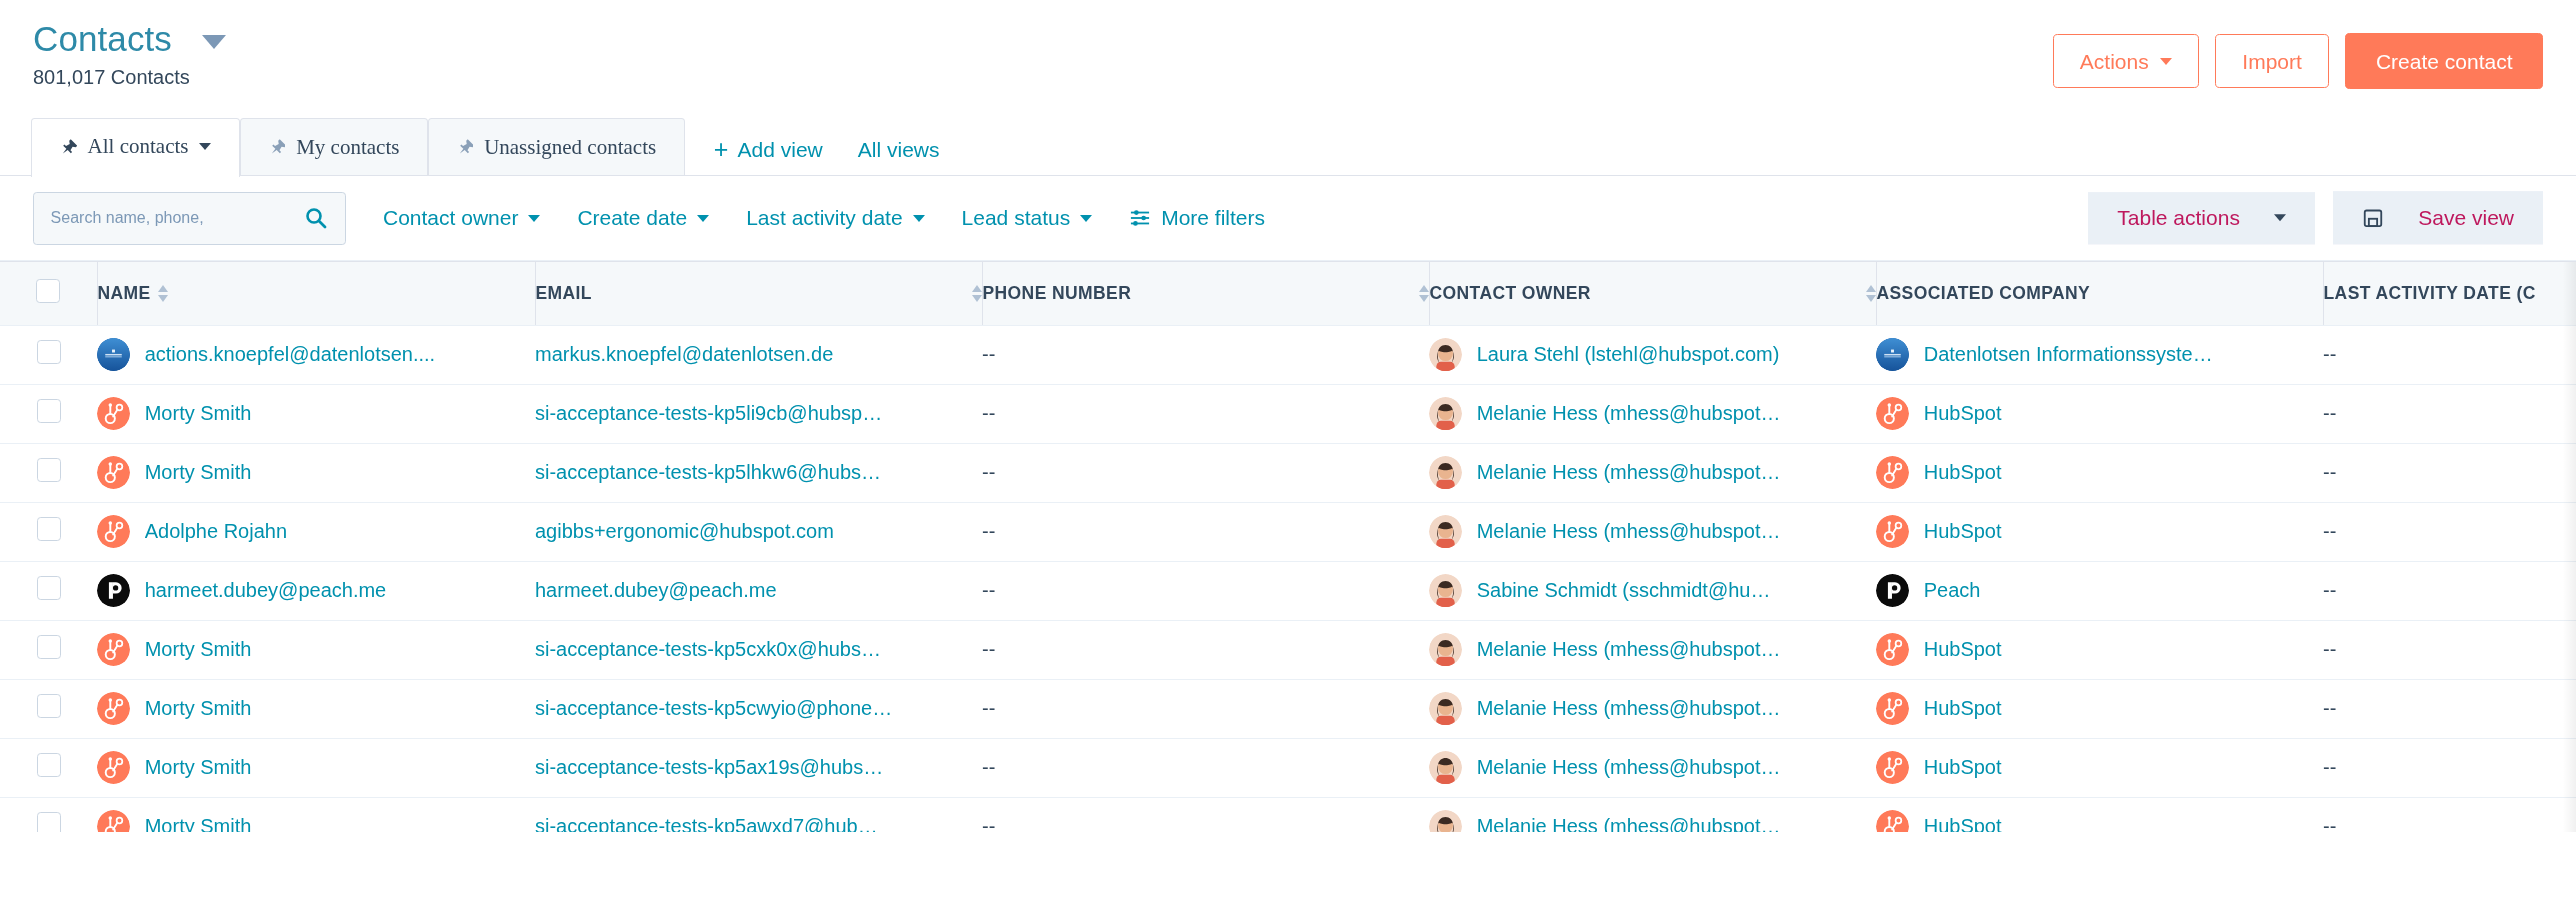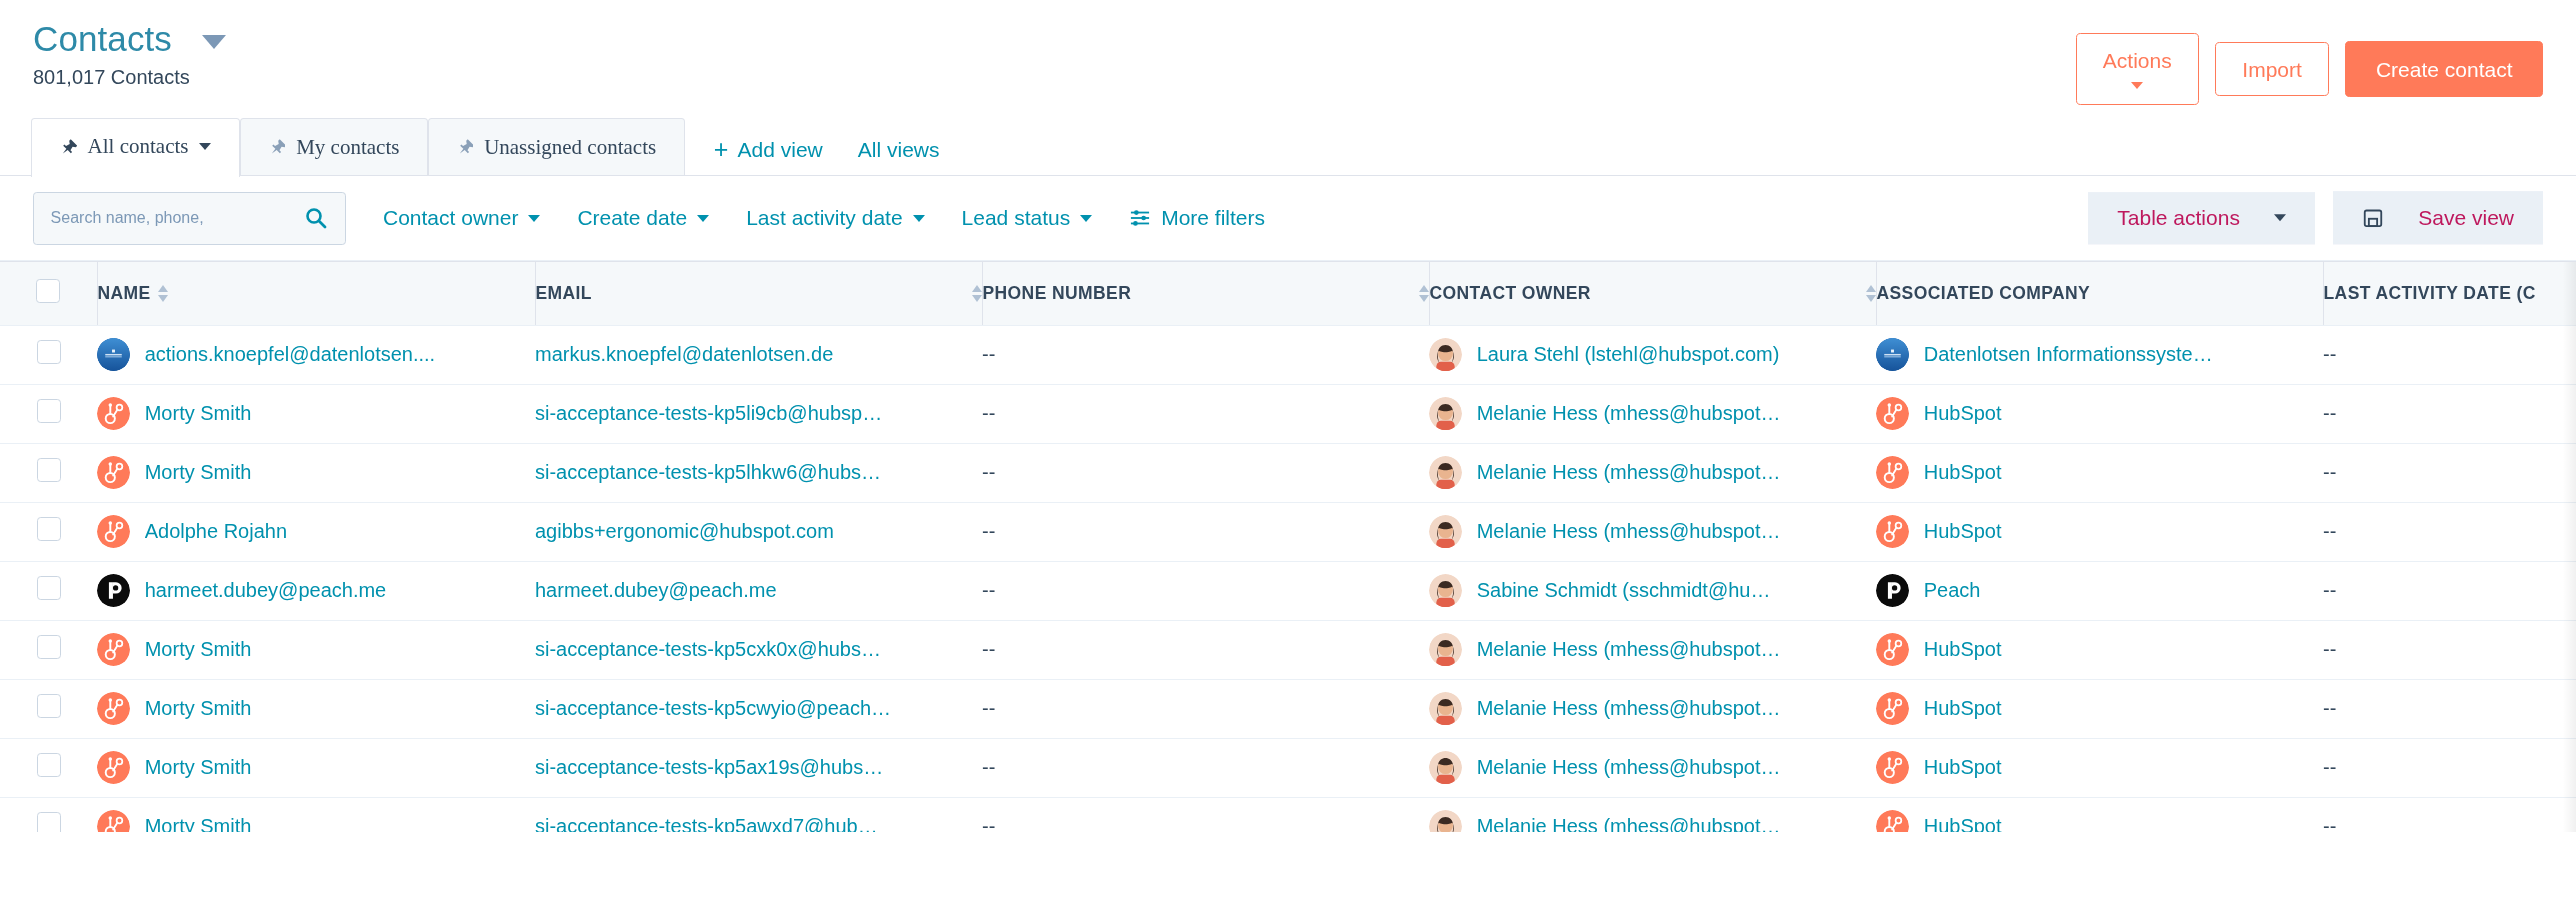--- a/index.html
+++ b/index.html
@@ -43,21 +43,20 @@
   .btn {
     font-family: "Liberation Sans", sans-serif;
     font-size: 21px; line-height: 1;
     border-radius: 4.6px; cursor: pointer;
     display: inline-flex; align-items: center; justify-content: center; gap: 11px;
     white-space: nowrap;
   }
   .btn-outline-orange {
     background: #fff; border: 1.4px solid #ff7a59; color: #ff7a59;
     padding: 15.7px 26px;
-    flex-direction: column;
   }
   .btn-solid-orange {
     background: #ff7a59; border: 1.4px solid #ff7a59; color: #fff;
     padding: 16.6px 29.5px;
   }
   .caret-sm {
     width: 0; height: 0;
     border-left: 6.4px solid transparent;
     border-right: 6.4px solid transparent;
     border-top: 7.4px solid currentColor;
@@ -697,21 +696,21 @@
                   <circle cx="24.5" cy="11.5" r="3.1" fill="none" stroke="#fff" stroke-width="1.9"></circle>
                   <circle cx="14.5" cy="23.5" r="5.0" fill="none" stroke="#fff" stroke-width="2.1"></circle>
                   <path d="M14.5 18.5V9.5" stroke="#fff" stroke-width="2.1" stroke-linecap="round"></path>
                   <path d="M17.6 21.2l4.4-7.0" stroke="#fff" stroke-width="2.0" stroke-linecap="round"></path>
                   <circle cx="14.5" cy="8.6" r="1.9" fill="#fff"></circle>
                 </svg></span>
               <span class="cell-link">Morty Smith</span>
             </div>
           </td>
           <td>
-            <span class="cell-link">si-acceptance-tests-kp5cwyio@peach…</span>
+            <span class="cell-link">si-acceptance-tests-kp5cwyio@phone…</span>
           </td>
           <td><span class="dash">--</span></td>
           <td>
             <div class="cell-flex">
               <span class="avatar"><svg viewBox="0 0 36 36" width="33" height="33">
                   <circle cx="18" cy="18" r="18" fill="#f2d7c6"></circle>
                   <path d="M18 33c-6 0-11 2.6-13 6h26c-2-3.4-7-6-13-6z" fill="#e2604a"></path>
                   <rect x="8" y="26" width="20" height="12" rx="5" fill="#e2604a"></rect>
                   <circle cx="18" cy="17" r="8.2" fill="#e9b48f"></circle>
                   <path d="M9.6 17c0-6 3.8-9.4 8.4-9.4S26.4 11 26.4 17c0-1.5-1-3-1-3s-2.8 1.6-7.4 1.6S10.6 14 10.6 14s-1 1.5-1 3z" fill="#3b2a22"></path>

